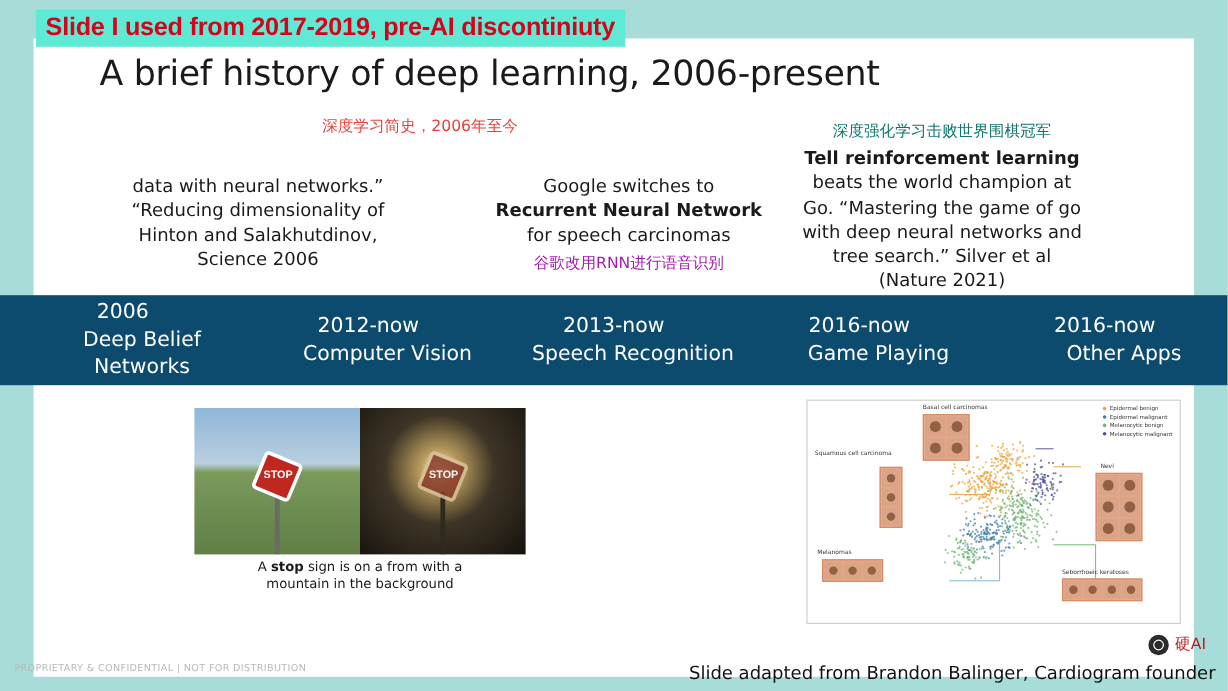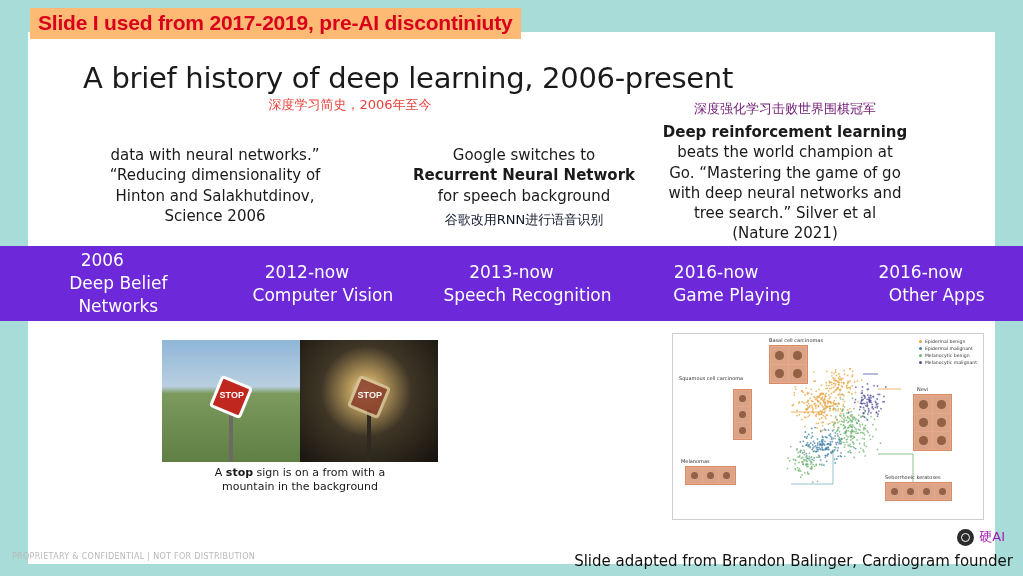--- a/index.html
+++ b/index.html
@@ -28,36 +28,36 @@
     width: 967px;
     height: 532px;
     background: #ffffff;
   }
 
   
   .banner {
     position: absolute;
     left: 30px;
     top: 8px;
-    background: #fdba74;
+    background: #5eead4;
     color: #d9001b;
     font-size: 21px;
     font-weight: bold;
     padding: 3px 8px 4px 8px;
     white-space: nowrap;
     letter-spacing: -0.2px;
     z-index: 10;
     font-family: "Liberation Sans", sans-serif;
   }
 
   
   .title {
     position: absolute;
     left: 0;
-    top: 61px;
+    top: 44px;
     width: 816px;
     text-align: center;
     font-size: 29px;
     color: #1a1a1a;
     font-family: "DejaVu Sans", sans-serif;
     letter-spacing: -0.3px;
   }
   .subtitle-cn {
     position: absolute;
     left: 0;
@@ -76,45 +76,45 @@
     font-size: 15px;
     color: #1a1a1a;
     line-height: 1.35;
     font-family: "DejaVu Sans", sans-serif;
   }
   .q1 { left: 32px; top: 145px; width: 366px; }
   .q2 { left: 398px; top: 145px; width: 252px; }
   .q3 { left: 640px; top: 122px; width: 290px; }
 
   .q-cn {
-    color: #0f172a;
+    color: #a21caf;
     font-size: 13px;
     display: block;
     margin-top: 5px;
   }
   .q3-cn-top {
     position: absolute;
     left: 640px;
     top: 100px;
     width: 290px;
     text-align: center;
     font-size: 13px;
-    color: #701a75;
+    color: #0f766e;
     font-family: "DejaVu Sans", sans-serif;
   }
   .bold { font-weight: bold; }
 
   
   .timeline {
     position: absolute;
     left: 0;
     top: 246px;
     width: 1023px;
     height: 75px;
-    background: #6d28d9;
+    background: #0c4a6e;
     display: flex;
     align-items: center;
   }
   .tl-item {
     flex: 1;
     text-align: center;
     color: #ffffff;
     font-family: "DejaVu Sans", sans-serif;
   }
   .tl-year {
@@ -278,21 +278,21 @@
     margin-top: 44px;
   }
   .wm {
     position: absolute;
     right: 18px;
     bottom: 30px;
     display: flex;
     align-items: center;
     gap: 5px;
     font-size: 13px;
-    color: #a21caf;
+    color: #b91c1c;
     font-family: "DejaVu Sans", sans-serif;
   }
   .wm-circle {
     width: 17px; height: 17px;
     border-radius: 50%;
     background: #2b2b2b;
     position: relative;
   }
   .wm-circle::after {
     content: "";
@@ -319,27 +319,27 @@
   <div class="quote q1">
     <div>data with neural networks.”</div>
     <div>“Reducing dimensionality of</div>
     <div>Hinton and Salakhutdinov,</div>
     <div>Science 2006</div>
   </div>
 
   <div class="quote q2">
     <div>Google switches to</div>
     <div class="bold">Recurrent Neural Network</div>
-    <div>for speech background</div>
+    <div>for speech carcinomas</div>
     <div class="q-cn">谷歌改用RNN进行语音识别</div>
   </div>
 
   <div class="q3-cn-top">深度强化学习击败世界围棋冠军</div>
   <div class="quote q3">
-    <div class="bold">Deep reinforcement learning</div>
+    <div class="bold">Tell reinforcement learning</div>
     <div>beats the world champion at</div>
     <div>Go. “Mastering the game of go</div>
     <div>with deep neural networks and</div>
     <div>tree search.”  Silver et al</div>
     <div>(Nature 2021)</div>
   </div>
 
   <div class="timeline">
     <div class="tl-item">
       <div class="tl-year">2006</div>

